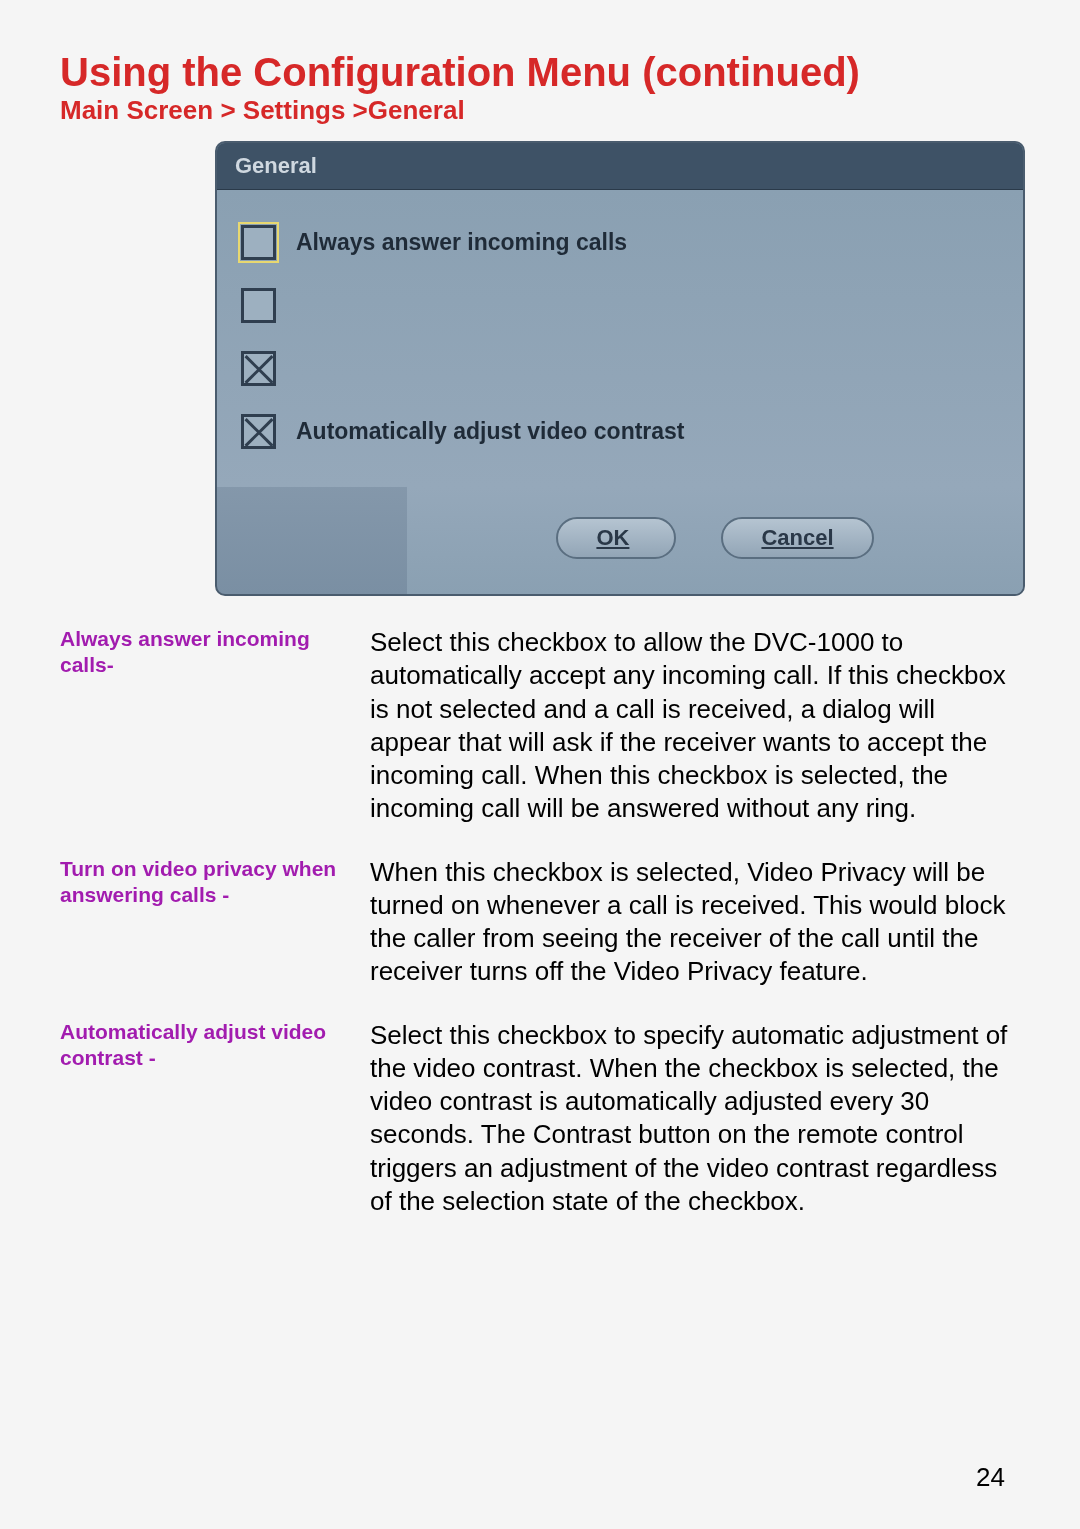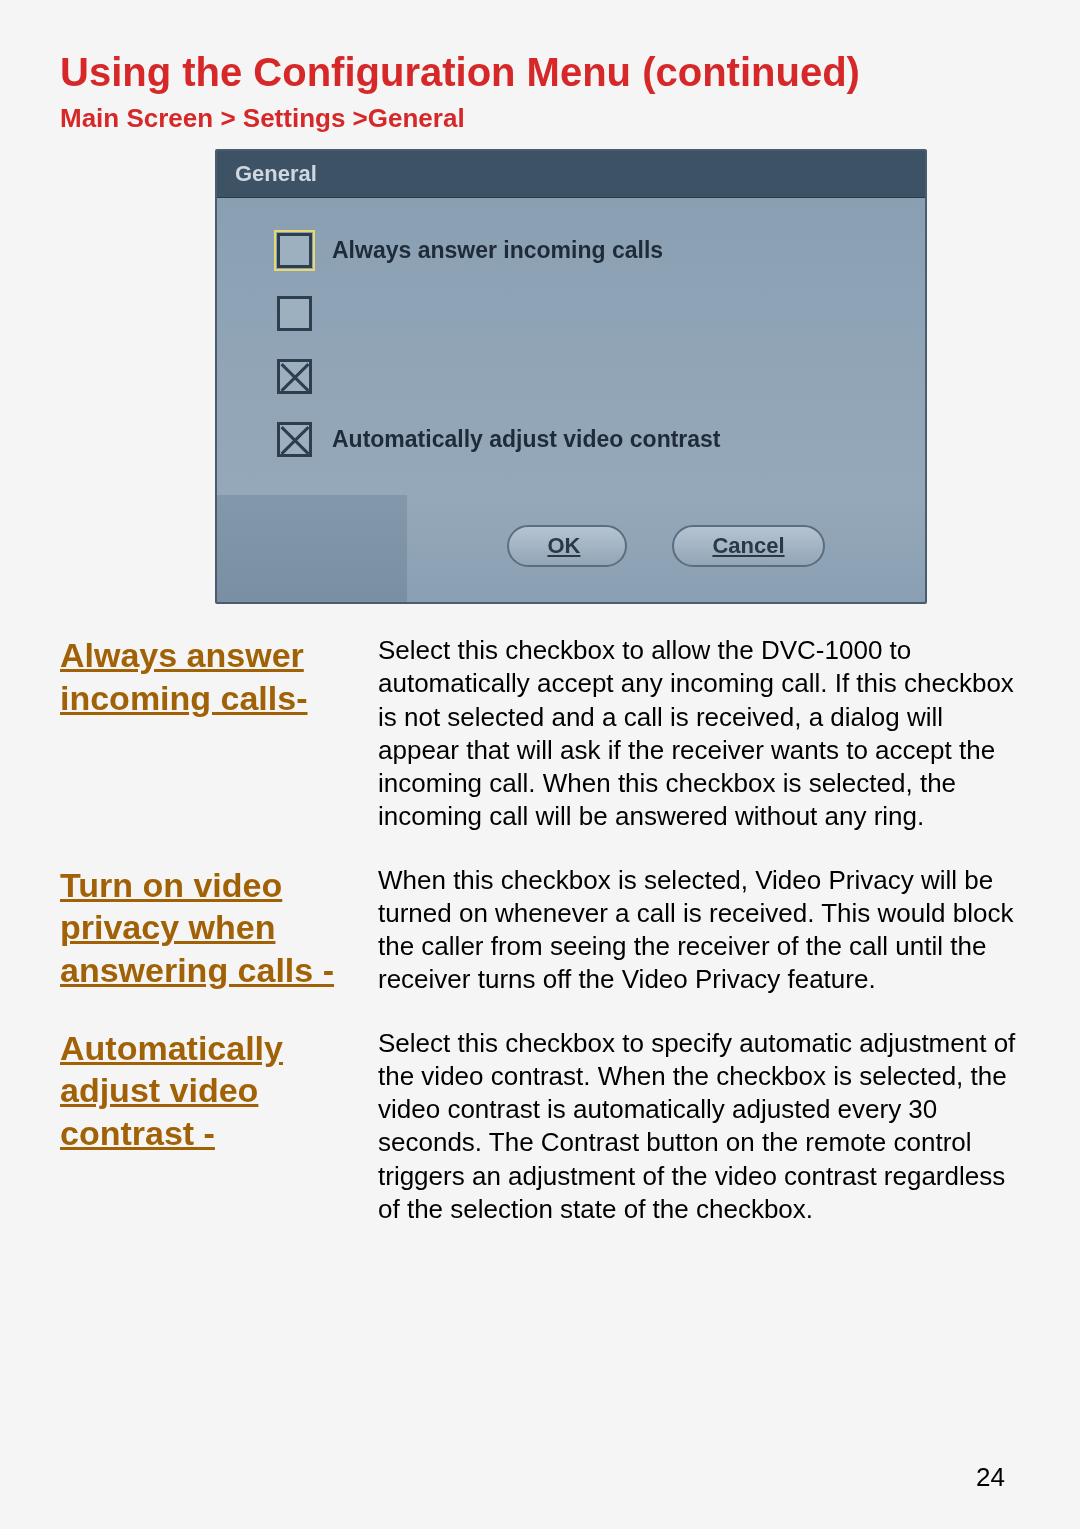--- a/index.html
+++ b/index.html
@@ -8,46 +8,46 @@
       height: 1529px;
       background: #f5f5f5;
       font-family: Arial, Helvetica, sans-serif;
       padding: 50px 60px;
       position: relative;
     }
     .title {
       color: #d62828;
       font-size: 40px;
       font-weight: bold;
-      margin-bottom: 8px;
+      margin-bottom: 0;
     }
     .breadcrumb {
       color: #d62828;
       font-size: 26px;
       font-weight: bold;
       margin-bottom: 15px;
     }
     .dialog {
-      width: 712px;
+      width: 810px;
       margin-left: 155px;
       background: linear-gradient(180deg, #7a8fa3 0%, #8fa1b3 50%, #7a8fa3 100%);
       border: 2px solid #4a5c6e;
-      border-radius: 2px;
+      border-radius: 10px;
       overflow: hidden;
     }
     .dialog-header {
       background: #3e5266;
       color: #cfd8e0;
       font-weight: bold;
       font-size: 22px;
       padding: 10px 18px;
       border-bottom: 1px solid #2a3a4a;
     }
     .dialog-body {
-      padding: 35px 40px 10px 60px;
+      padding: 35px 40px 10px 24px;
       background: linear-gradient(180deg, #8aa0b2 0%, #95a8ba 100%);
     }
     .cb-row {
       display: flex;
       align-items: center;
       margin-bottom: 28px;
     }
     .cb {
       width: 35px;
       height: 35px;
@@ -102,33 +102,31 @@
       margin-top: 30px;
     }
     .desc-row {
       display: flex;
       margin-bottom: 30px;
       align-items: flex-start;
     }
     .desc-label {
       width: 310px;
       flex-shrink: 0;
-      color: #a16207;
+      color: #a21caf;
       font-weight: bold;
-      font-size: 34px;
+      font-size: 21px;
       line-height: 1.25;
       padding-right: 15px;
-      text-decoration: underline;
     }
     .desc-text {
       flex: 1;
       color: #000;
       font-size: 26px;
       line-height: 1.28;
-      margin-left: 8px;
     }
     .desc-text .bold {
       font-weight: normal;
     }
     .page-num {
       position: absolute;
       right: 75px;
       bottom: 36px;
       font-size: 26px;
       color: #000;

